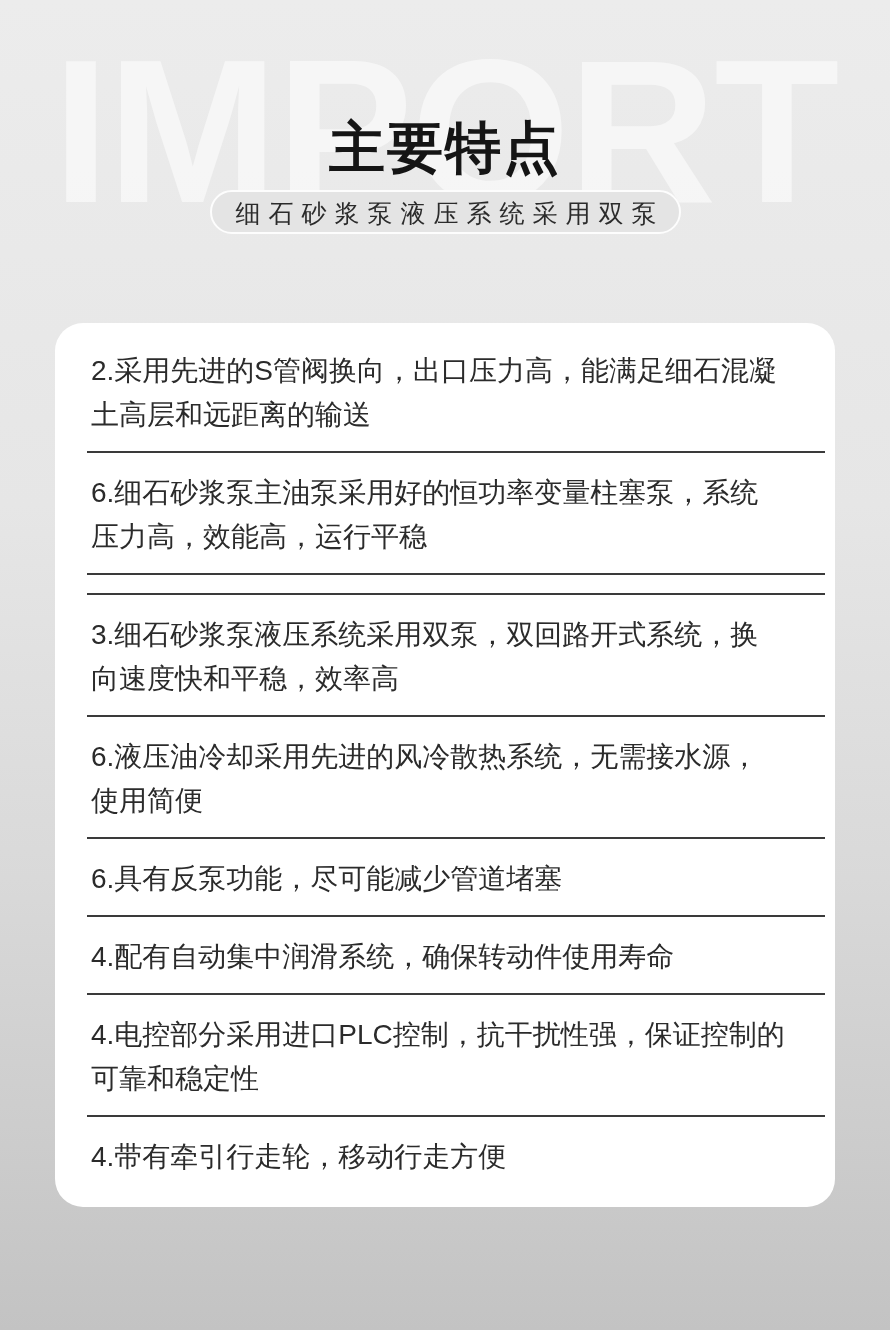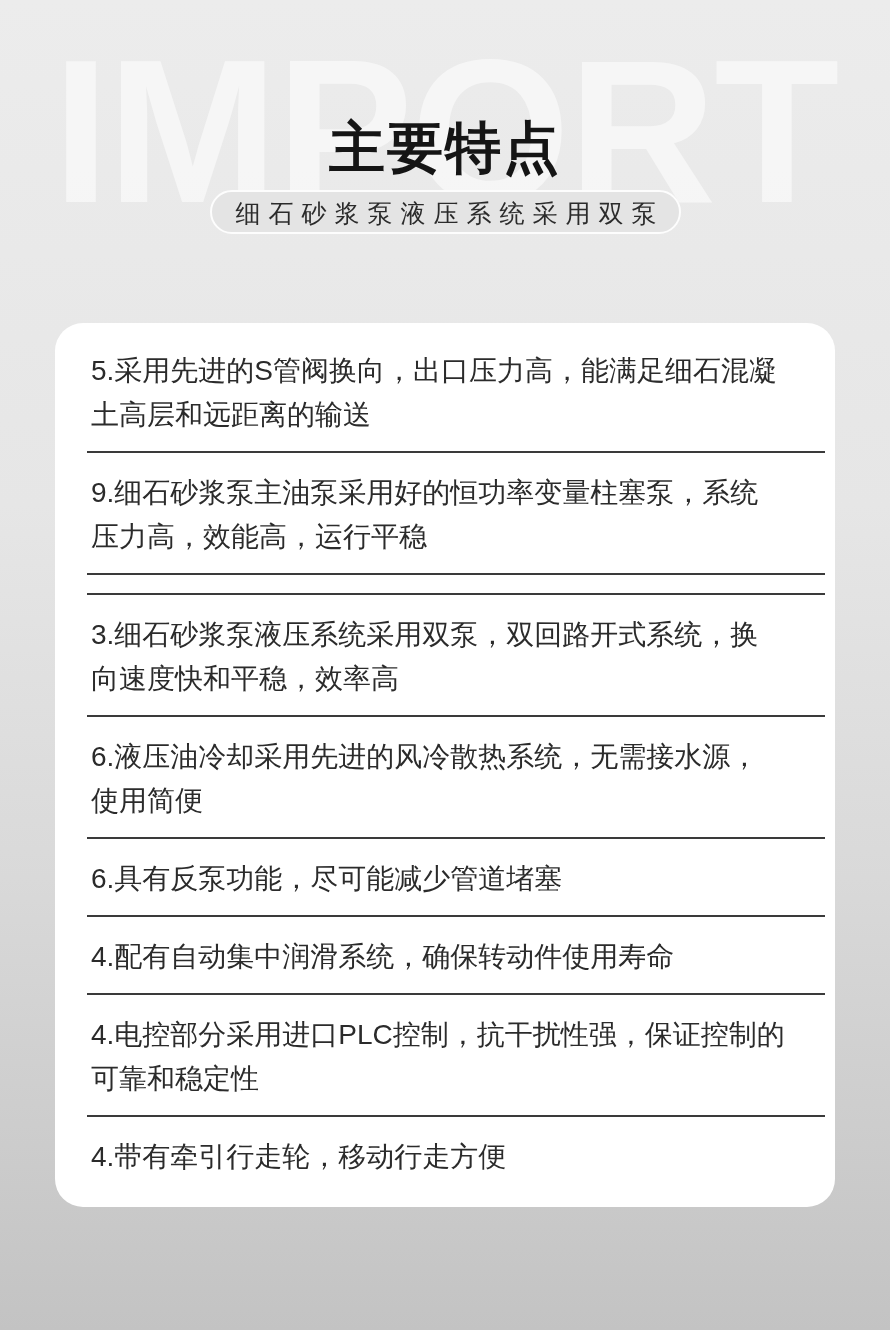--- a/index.html
+++ b/index.html
@@ -106,24 +106,24 @@
   <div class="watermark">IMPORT</div>
 
   <div class="header">
     <div class="page-title">主要特点</div>
     <div>
       <span class="subtitle-pill">细石砂浆泵液压系统采用双泵</span>
     </div>
   </div>
 
   <div class="features-card">
-    <p class="feature-text">5.采用先进的S管阀换向，出口压力高，能满足细石混凝
+    <p class="feature-text">2.采用先进的S管阀换向，出口压力高，能满足细石混凝
 土高层和远距离的输送</p>
     <hr class="divider">
-    <p class="feature-text">9.细石砂浆泵主油泵采用好的恒功率变量柱塞泵，系统
+    <p class="feature-text">6.细石砂浆泵主油泵采用好的恒功率变量柱塞泵，系统
 压力高，效能高，运行平稳</p>
     <hr class="divider">
     <hr class="divider">
     <p class="feature-text">3.细石砂浆泵液压系统采用双泵，双回路开式系统，换
 向速度快和平稳，效率高</p>
     <hr class="divider">
     <p class="feature-text">6.液压油冷却采用先进的风冷散热系统，无需接水源，
 使用简便</p>
     <hr class="divider">
     <p class="feature-text">6.具有反泵功能，尽可能减少管道堵塞</p>

